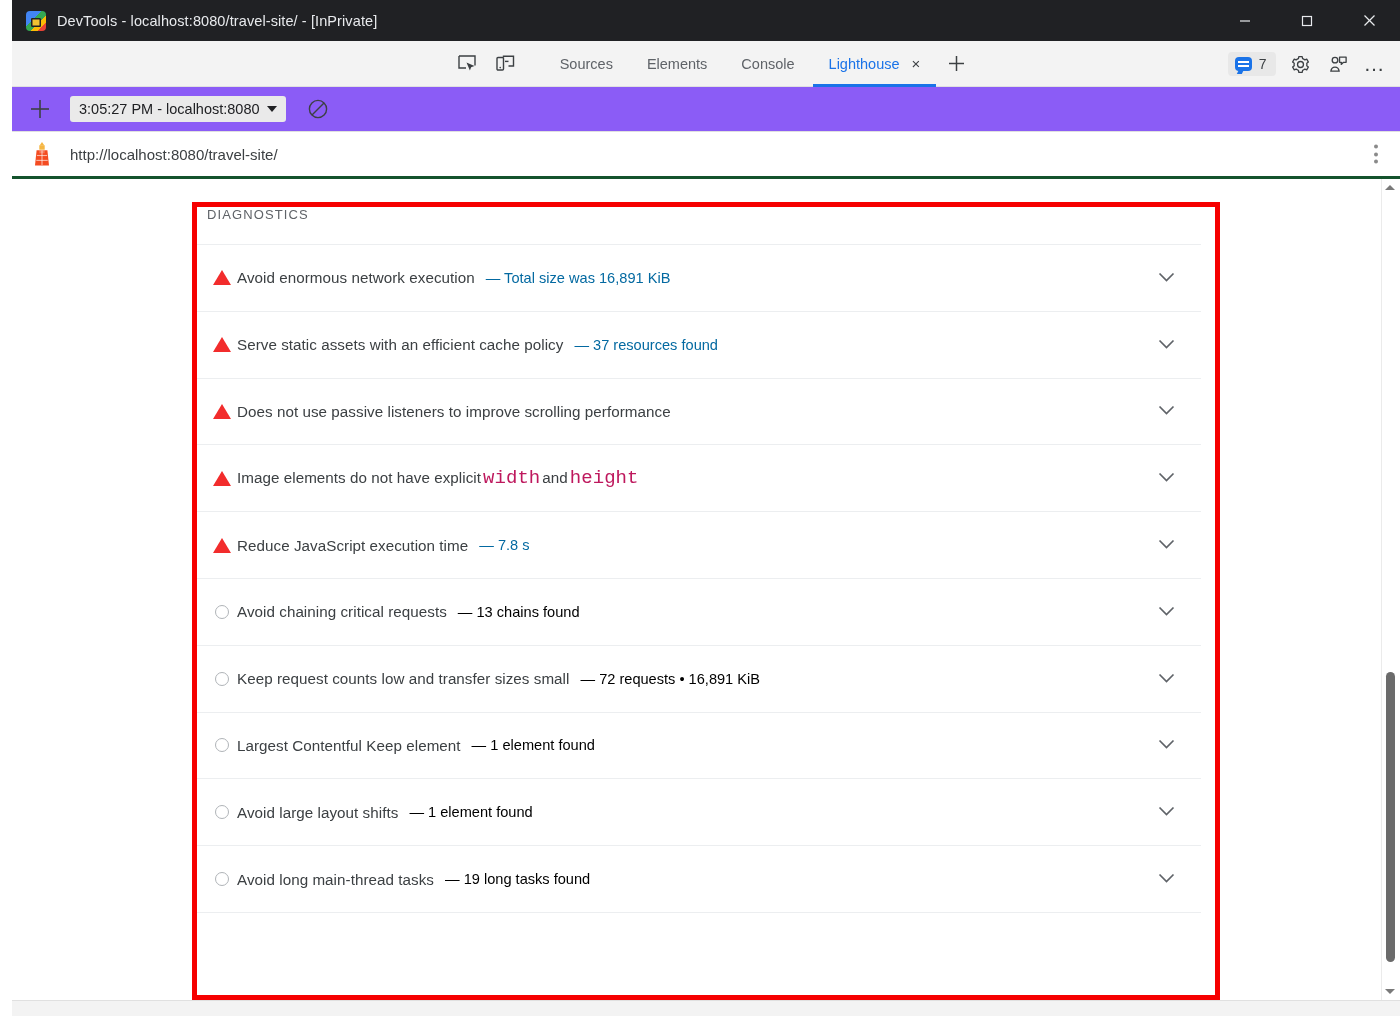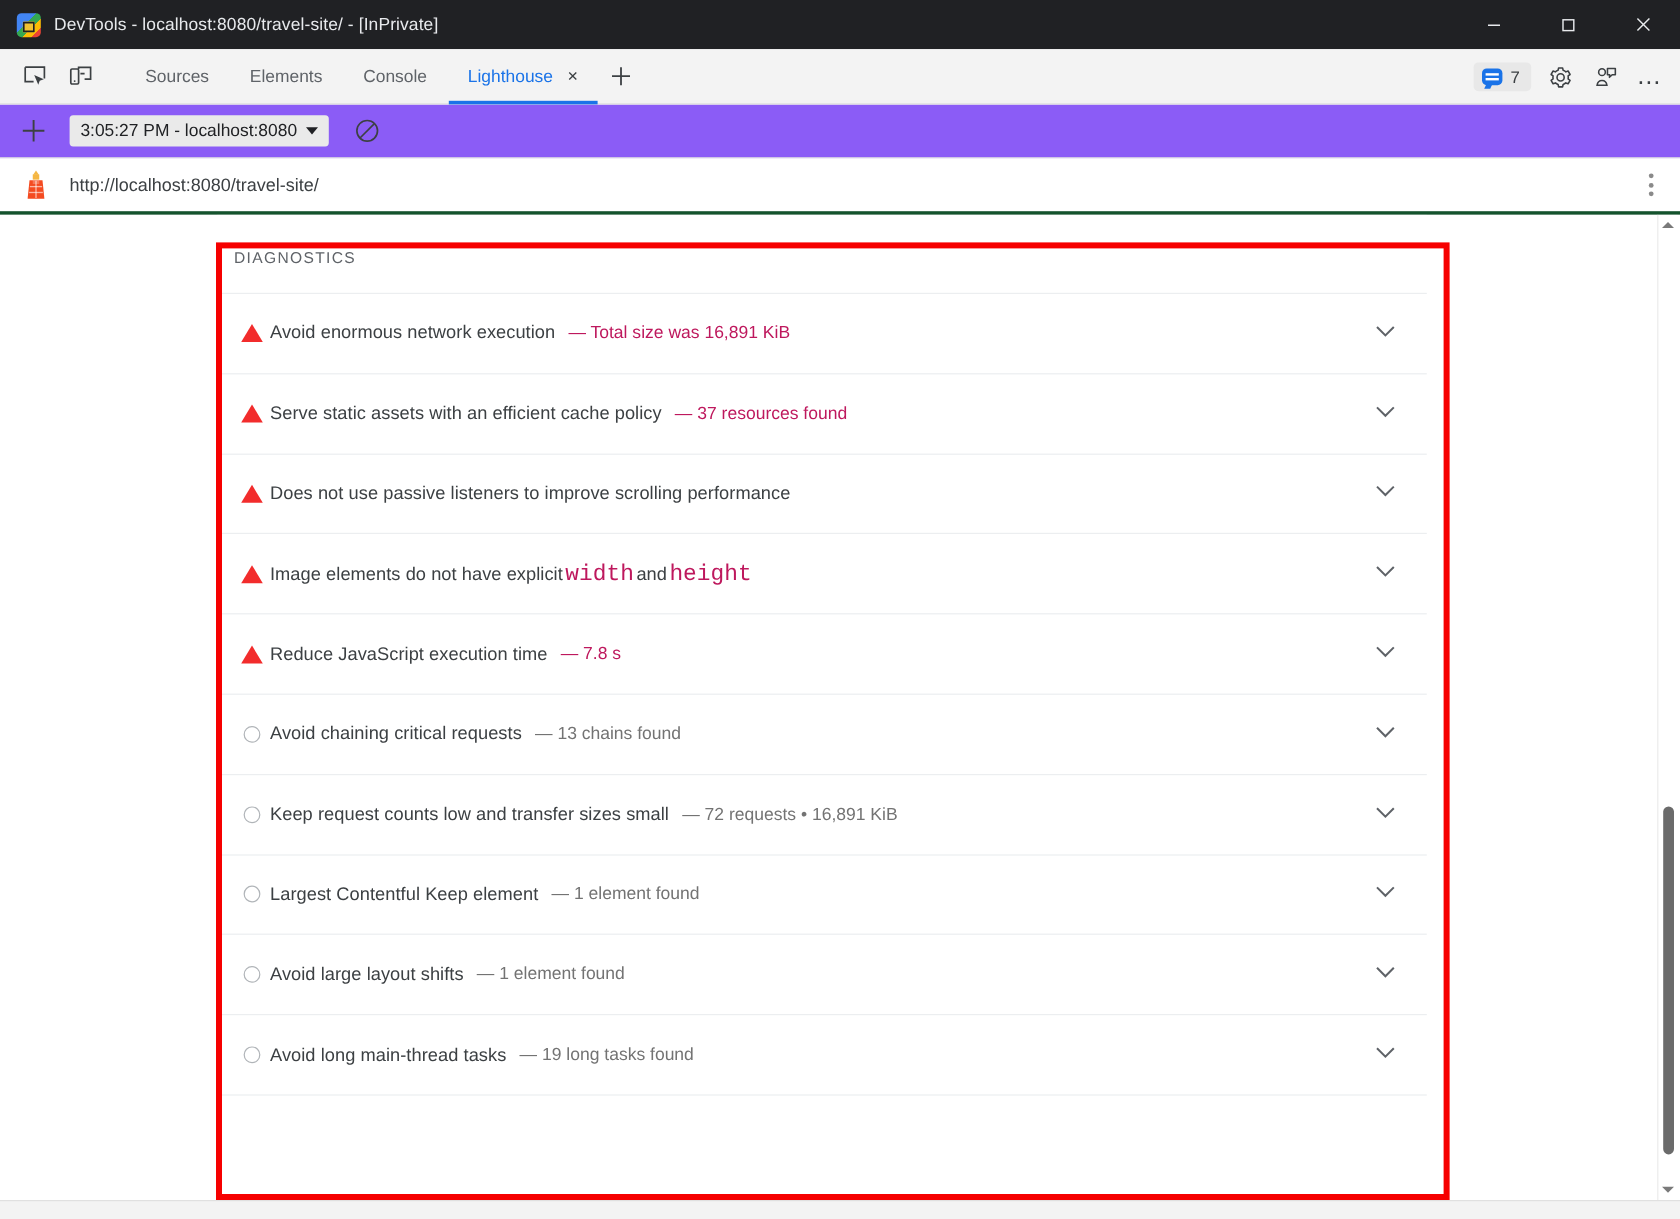--- a/index.html
+++ b/index.html
@@ -7,21 +7,21 @@
   html, body {
     width: 1400px; height: 1016px;
     overflow: hidden;
     font-family: "Liberation Sans", sans-serif;
     background: #ffffff;
   }
   .app {
     position: relative;
     width: 1400px; height: 1016px;
     background: #ffffff;
-    display: flex; flex-direction: column;
+    display: flex; flex-direction: column; padding-left: 12px;
   }
 
   
   .titlebar {
     height: 41px; min-height: 41px;
     background: #202124;
     display: flex; align-items: center;
     padding-left: 14px;
     position: relative;
   }
@@ -60,20 +60,21 @@
   .win-btn svg { display: block; }
 
   
   .tabstrip {
     height: 46px; min-height: 46px;
     background: #f3f3f3;
     border-bottom: 1px solid #e0e0e0;
     display: flex; align-items: center;
     padding-left: 12px;
     position: relative;
+    justify-content: center;
   }
   .tool-ico {
     width: 34px; height: 30px;
     display: flex; align-items: center; justify-content: center;
     color: #3c4043;
     margin-right: 4px;
   }
   .tab-list { display: flex; align-items: stretch; height: 46px; margin-left: 16px; }
   .tab {
     display: flex; align-items: center;
@@ -242,22 +243,22 @@
     font-family: "Liberation Mono", monospace;
     font-size: 19px;
     color: #be185d;
     padding: 0 2px;
   }
   .audit-value {
     margin-left: 11px;
     font-size: 14.6px;
     white-space: nowrap;
   }
-  .audit-value.fail { color: #be185d; }
-  .audit-value.warn { color: #737373; }
+  .audit-value.fail { color: #0369a1; }
+  .audit-value.warn { color: #000000; }
   .chev {
     position: absolute; right: 26px; top: 50%;
     transform: translateY(-50%);
     color: #5f6368;
   }
 
   
   .annot-box {
     position: absolute;
     left: 180px; top: 23px;

